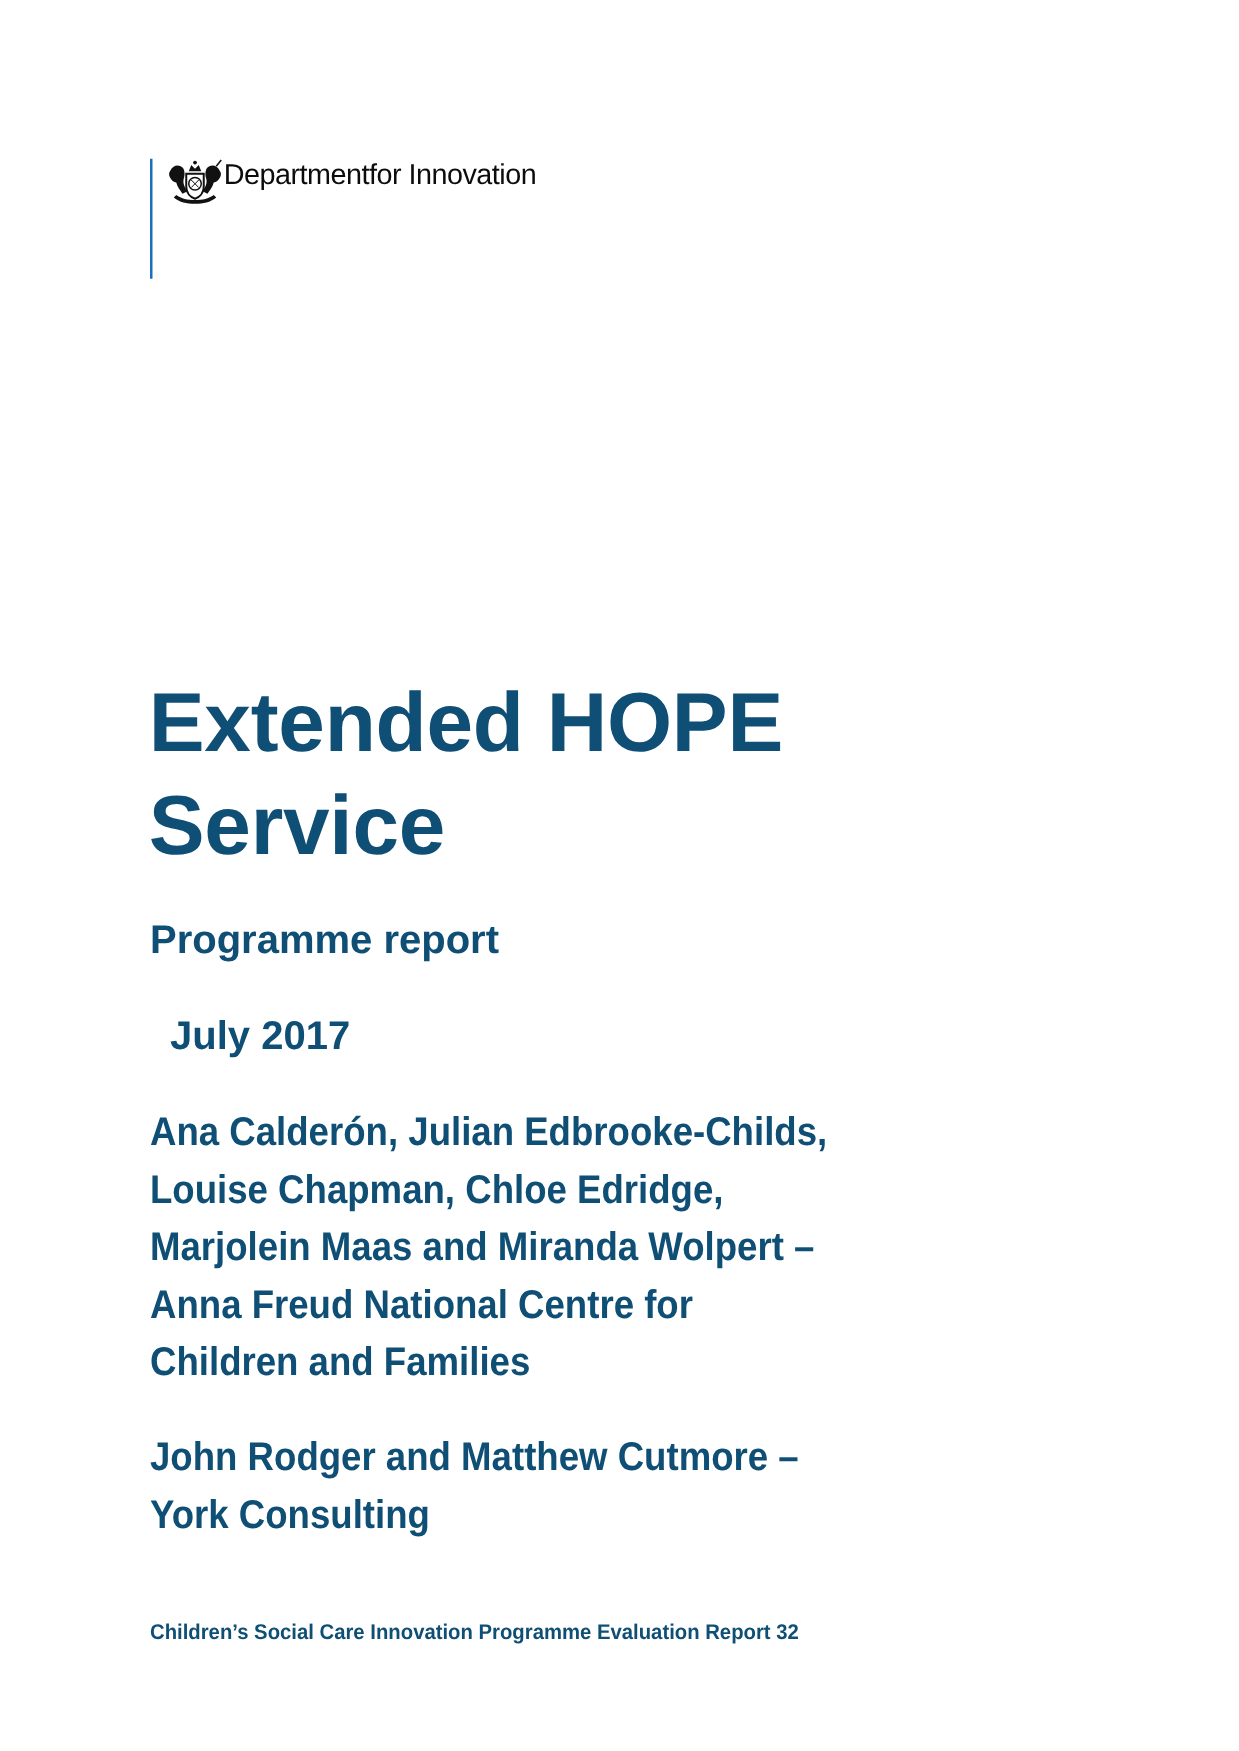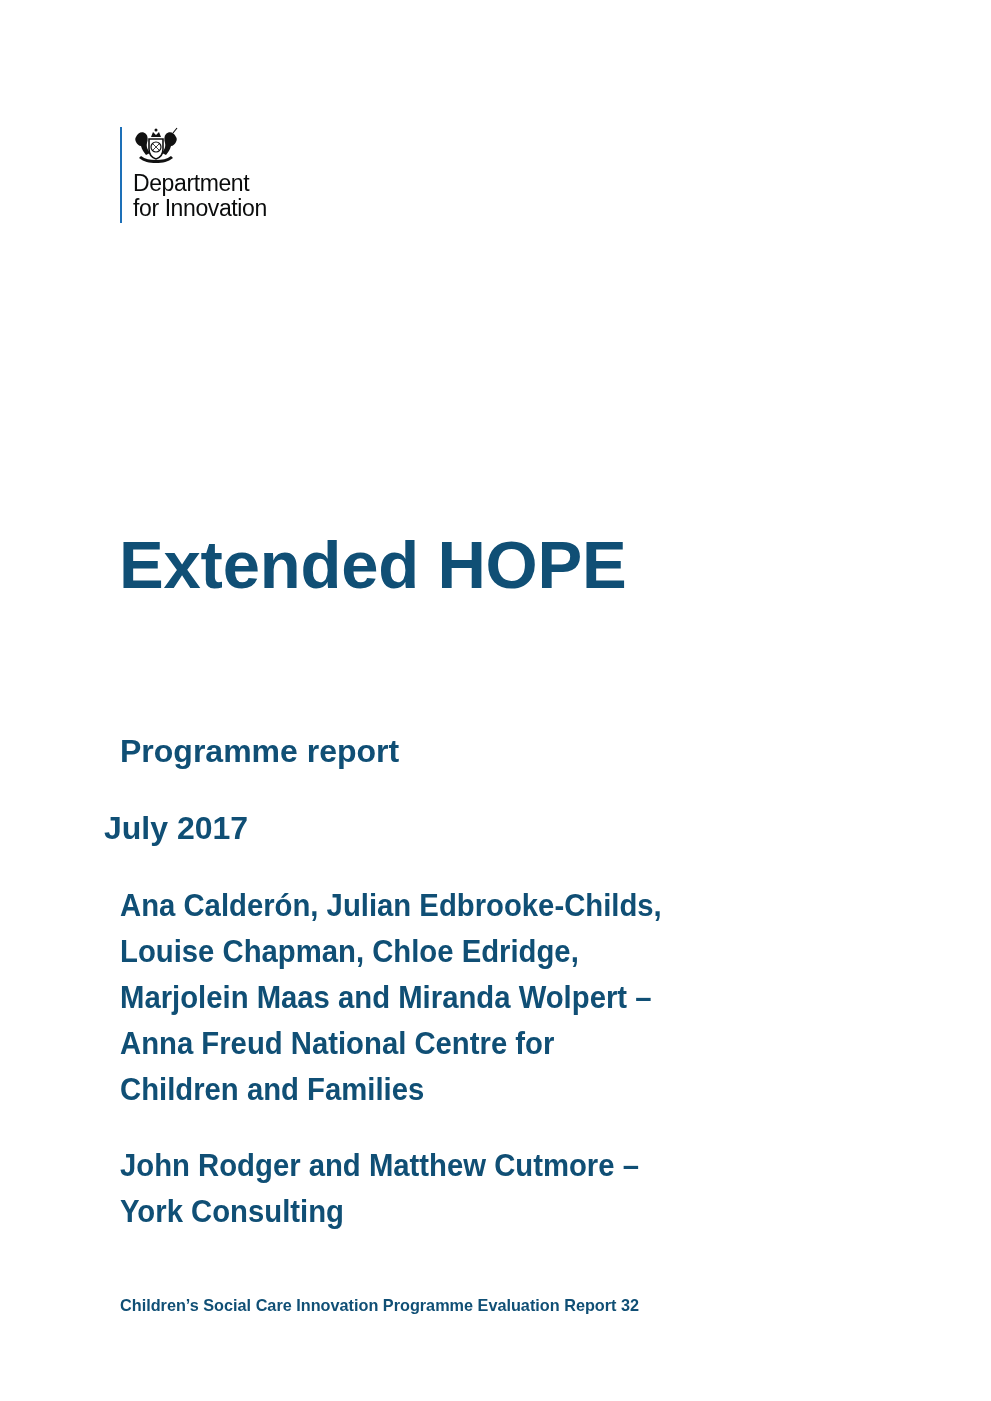--- a/index.html
+++ b/index.html
@@ -22,21 +22,21 @@
       display: flex;
     }
     .logo-bar {
       width: 2px;
       height: 96px;
       background: #1d70b8;
       margin-right: 11px;
     }
     .logo-content {
       display: flex;
-      flex-direction: column;
+      flex-direction: row;
     }
     .crest {
       width: 46px;
       height: 38px;
       margin-top: 0px;
       margin-bottom: 6px;
     }
     .dept-name {
       font-family: "Liberation Sans", sans-serif;
       font-size: 23px;
@@ -44,37 +44,37 @@
       color: #0b0c0c;
       letter-spacing: -0.4px;
     }
     .blue {
       color: #104f75;
       font-weight: bold;
     }
     .title {
       position: absolute;
       left: 119px;
-      top: 524px;
+      top: 538px;
       font-size: 67px;
       line-height: 82px;
       margin: 0;
       letter-spacing: -0.2px;
     }
     .subtitle {
       position: absolute;
       left: 120px;
       top: 731px;
       font-size: 32px;
       line-height: 40px;
       margin: 0;
     }
     .date {
       position: absolute;
-      left: 104px;
+      left: 136px;
       top: 808px;
       font-size: 32px;
       line-height: 40px;
       margin: 0;
     }
     .authors {
       position: absolute;
       left: 120px;
       top: 882px;
       font-size: 32px;
@@ -122,20 +122,21 @@
 
       <path d="M6 31 c5 4 10 5 17 5 c7 0 12 -1 17 -5 l-2 -2 c-4 3 -9 4 -15 4 c-6 0 -11 -1 -15 -4 z" fill="#111"></path>
     </svg>
     <div class="dept-name">Department</div>
     <div class="dept-name">for Innovation</div>
   </div>
 </div>
 
 <h1 class="title blue">
   <span style="display:block">Extended HOPE</span>
+  <span style="display:block">Service</span>
 </h1>
 
 <h2 class="subtitle blue">Programme report</h2>
 
 <h2 class="date blue">July 2017</h2>
 
 <h2 class="authors blue">
   <span>Ana Calderón, Julian Edbrooke-Childs,</span>
   <span>Louise Chapman, Chloe Edridge,</span>
   <span>Marjolein Maas and Miranda Wolpert –</span>

